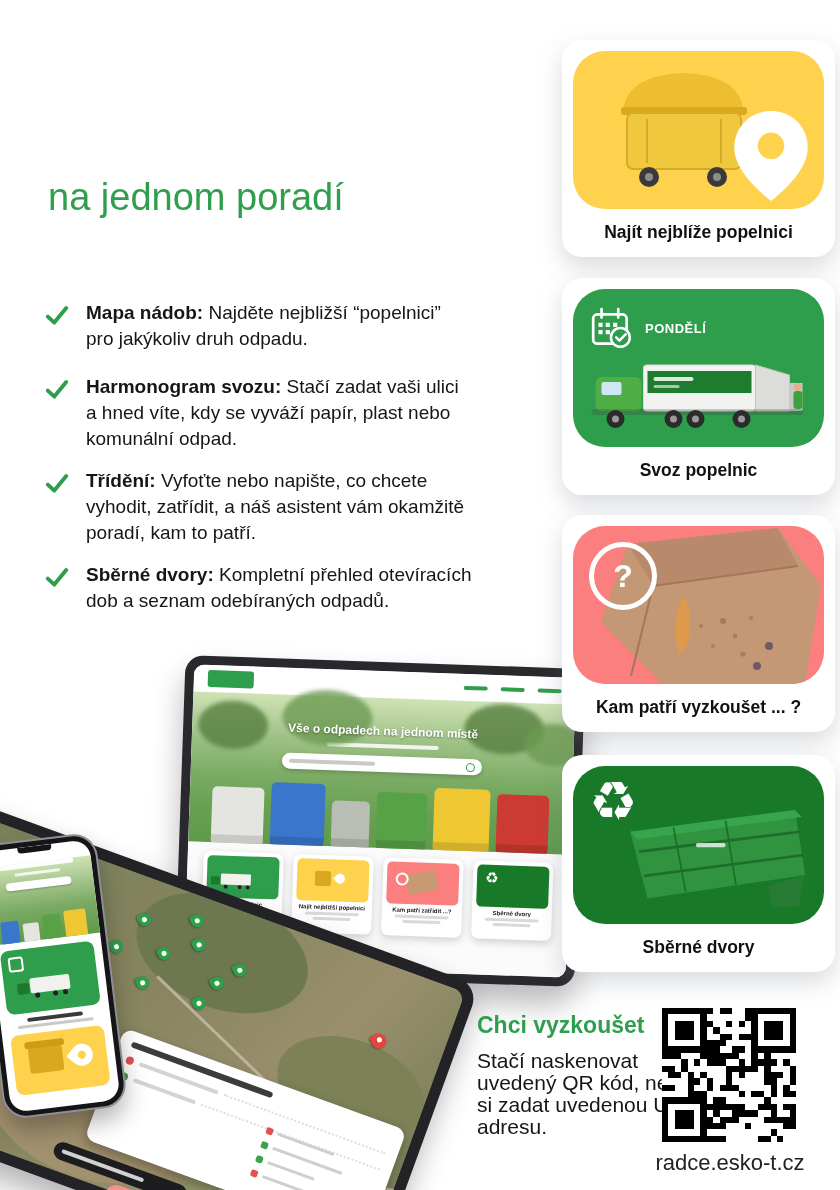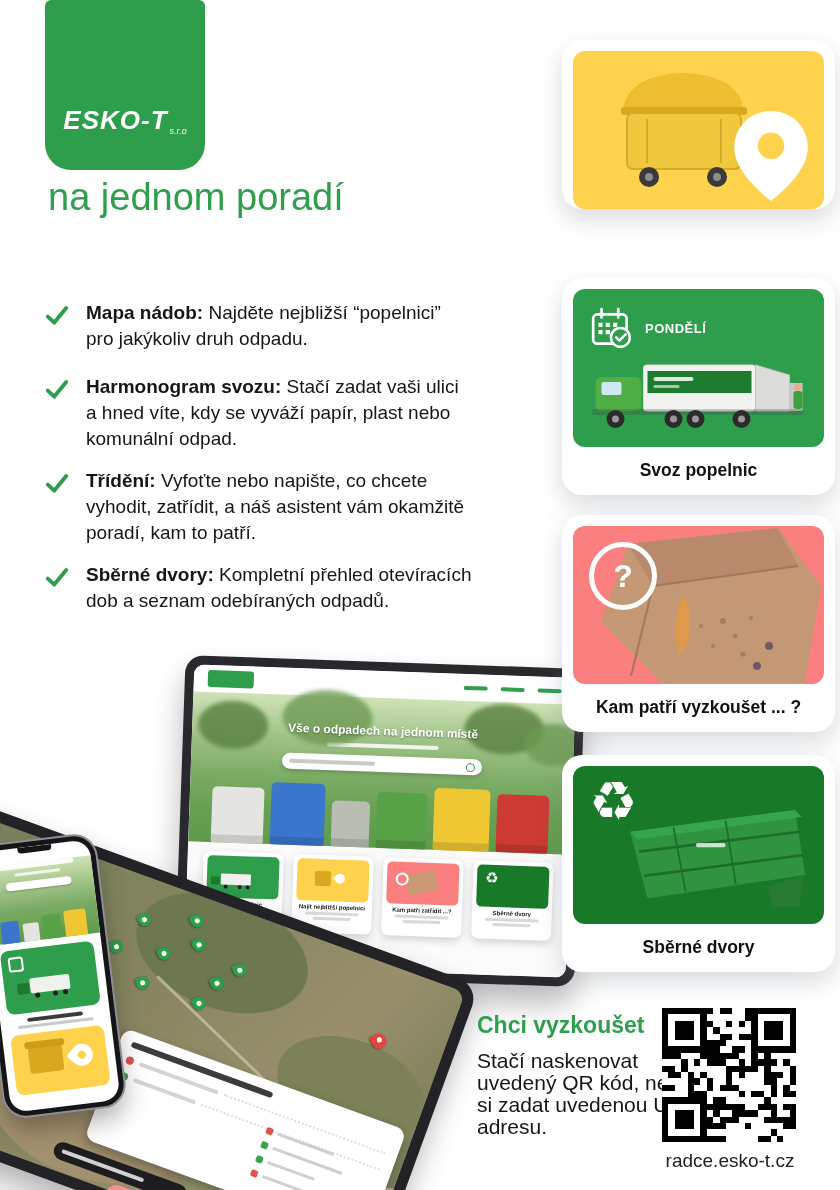--- a/index.html
+++ b/index.html
@@ -23,21 +23,21 @@
   .feature{position:absolute;left:44px;width:500px;display:flex;gap:16px;align-items:flex-start;}
   .f1{top:300px}.f2{top:374px}.f3{top:468px}.f4{top:562px}
   .check{flex:0 0 26px;margin-top:2px;}
   .check path{stroke:#2E9E4C;stroke-width:3.6;fill:none;stroke-linecap:round;stroke-linejoin:round;}
   .ftext{font-size:19px;line-height:1.38;white-space:pre-line;width:455px;}
 
   
   .card{position:absolute;left:562px;width:273px;background:#fff;border-radius:20px;
         box-shadow:0 10px 24px rgba(120,125,135,.28);padding:11px 11px 0;box-sizing:border-box;z-index:5;}
   .c1{top:40px}.c2{top:278px}.c3{top:515px}.c4{top:755px}
-  .panel{height:158px;border-radius:12px;position:relative;overflow:hidden;}
+  .panel{height:158px;border-radius:32px;position:relative;overflow:hidden;}
   .p1{background:#FFD24D}.p2{background:#2E9E4C}.p3{background:#FB7F7F}.p4{background:#187A28}
   .cap{text-align:center;font-weight:700;font-size:17.5px;color:#111;padding:13px 0 14px;}
   .pin-svg{position:absolute;right:12px;bottom:4px;}
   .dump-svg{position:absolute;left:28px;top:10px;}
   .cal-row{position:absolute;left:16px;top:16px;display:flex;align-items:center;gap:10px;}
   .badge{color:#fff;font-weight:700;font-size:13px;letter-spacing:.5px;}
   .truck-svg{position:absolute;left:50%;bottom:8px;transform:translateX(-50%);}
   .qbadge{position:absolute;left:16px;top:16px;width:58px;height:58px;border:5px solid #fff;border-radius:50%;
           display:flex;align-items:center;justify-content:center;color:#fff;font-size:32px;font-weight:700;}
   .recycle{position:absolute;left:16px;top:8px;font-size:54px;color:#fff;line-height:1;}
@@ -157,31 +157,27 @@
   .ph-pin{position:absolute;right:14px;top:16px;width:22px;height:22px;background:#fff;
         border-radius:50% 50% 50% 0;transform:rotate(45deg);}
   .ph-pin:after{content:"";position:absolute;left:7px;top:7px;width:8px;height:8px;background:#FFD24D;border-radius:50%;}
 
   
   .cta-h{position:absolute;left:477px;top:1012px;font-size:23px;font-weight:700;color:#2F9E4D;z-index:6;}
   .cta-b{position:absolute;left:477px;top:1050px;font-size:21px;line-height:22px;white-space:pre-line;z-index:6;}
   .qr{position:absolute;left:662px;top:1008px;display:grid;grid-template-columns:repeat(21,6.4px);
       grid-auto-rows:6.4px;z-index:6;background:#fff;}
   .qm{background:#000;}
-  .qr-url{position:absolute;left:650px;top:1150px;width:160px;text-align:center;font-size:19px;color:#222;z-index:6;}
+  .qr-url{position:absolute;left:650px;top:1150px;width:160px;text-align:center;font-size:22px;color:#222;z-index:6;}
 </style>
 </head>
 <body>
 
 <div class="page">
 
-  <div class="logo">
-    <span class="logo-brand">ESKO-T</span>
-    <span class="logo-suffix">s.r.o</span>
-  </div>
 
   <h2 class="subtitle">na jednom poradí</h2>
 
   <div class="feature f1">
     <svg class="check" width="26" height="26" viewBox="0 0 24 24">
         <path d="M3.5 13.5 L9.5 19 L20.5 5.5"></path>
       </svg>
     <div class="ftext"><b>Mapa nádob:</b><span> Najděte nejbližší “popelnici”
 pro jakýkoliv druh odpadu.</span></div>
   </div>
@@ -220,20 +216,21 @@
         <circle cx="48" cy="116" r="10" fill="#3a3a3a"></circle>
           <circle cx="48" cy="116" r="4" fill="#8d8d8d"></circle>
         <circle cx="116" cy="116" r="10" fill="#3a3a3a"></circle>
           <circle cx="116" cy="116" r="4" fill="#8d8d8d"></circle>
       </svg>
       <svg class="pin-svg" width="82" height="98" viewBox="0 0 80 96">
         <path d="M40 4 C19 4 4 20 4 40 c0 26 36 52 36 52 s36 -26 36 -52 C76 20 61 4 40 4 Z" fill="#fff"></path>
         <circle cx="40" cy="38" r="13" fill="#FFD24D"></circle>
       </svg>
     </div>
+    <div class="cap">Najít nejblíže popelnici</div>
   </div>
 
   <div class="card c2">
     <div class="panel p2">
       <div class="cal-row">
         <svg width="46" height="46" viewBox="0 0 44 44">
           <rect x="4" y="9" width="32" height="28" rx="4" fill="none" stroke="#fff" stroke-width="2.6"></rect>
           <path d="M12 4 v8 M28 4 v8" stroke="#fff" stroke-width="2.6" stroke-linecap="round"></path>
           <rect x="9" y="17" width="4" height="4" fill="#fff"></rect>
             <rect x="16" y="17" width="4" height="4" fill="#fff"></rect>

